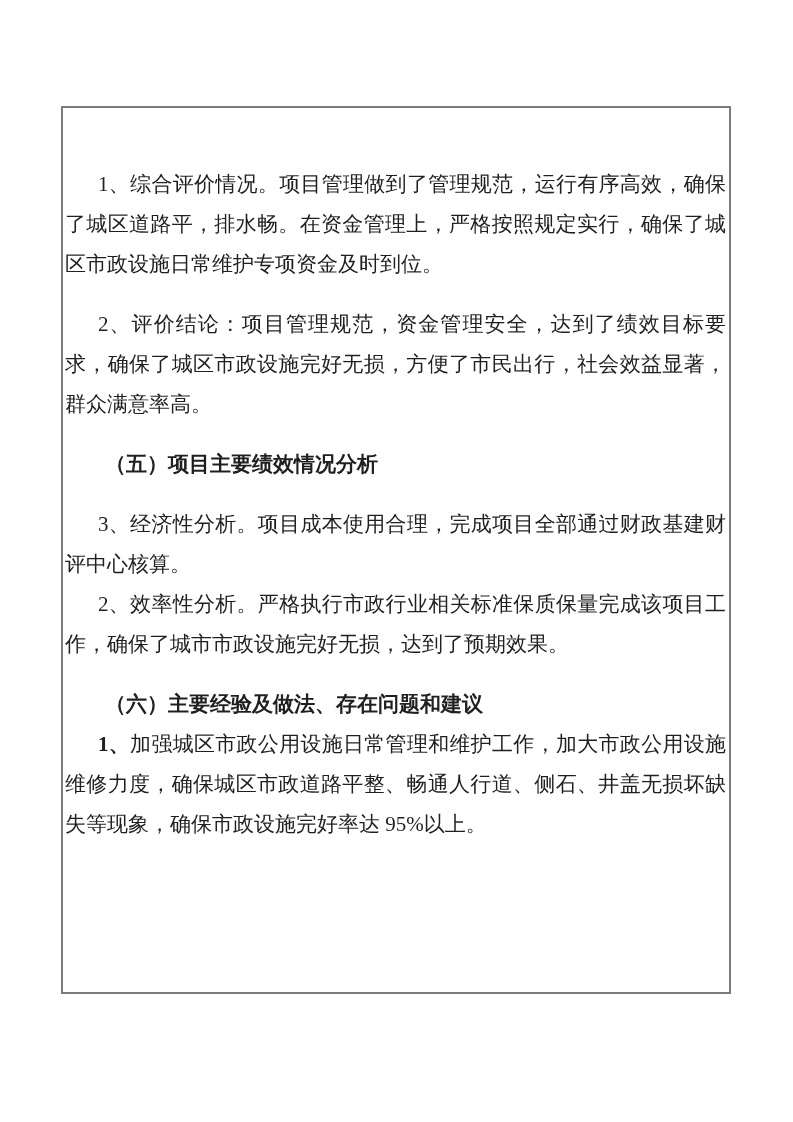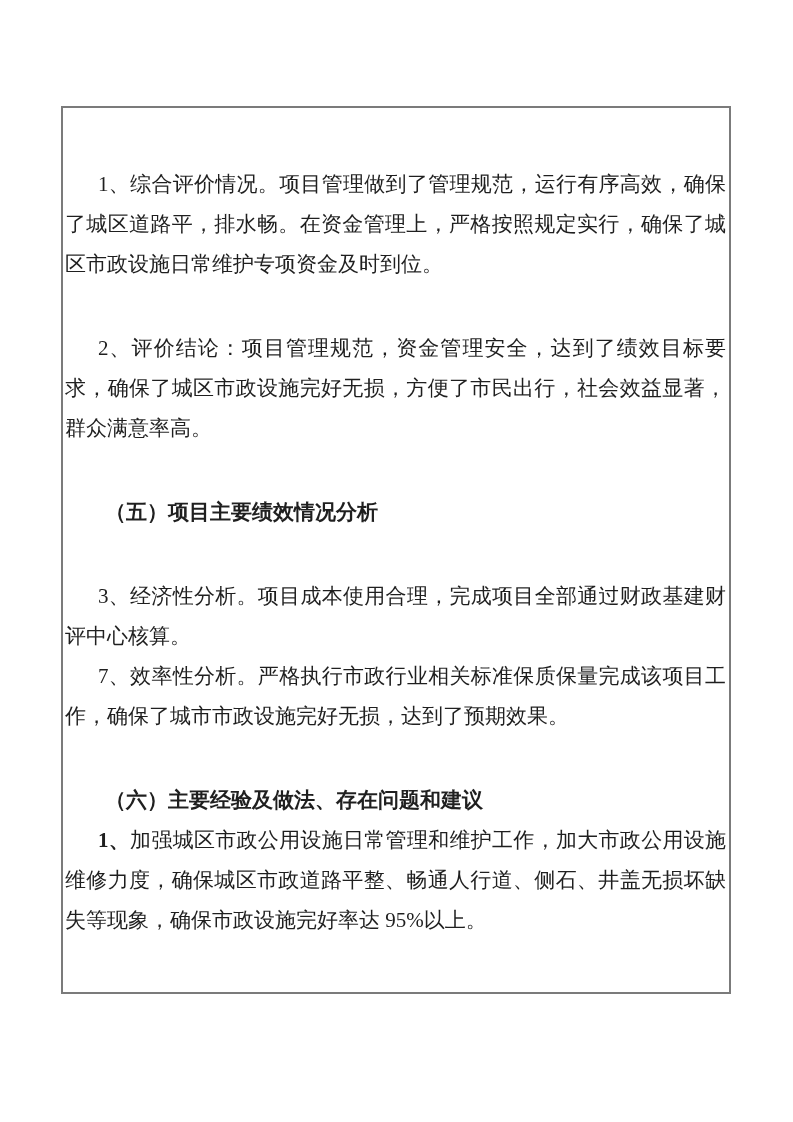--- a/index.html
+++ b/index.html
@@ -42,32 +42,32 @@
   }
   .doc-content p.body {
     text-indent: 33px;
   }
   .doc-content p.heading {
     text-indent: 40px;
     font-weight: bold;
     font-family: "Liberation Sans", "DejaVu Sans", sans-serif;
   }
   .doc-content p.space-before {
-    margin-top: 44px;
+    margin-top: 20px;
   }
   .doc-content b { font-weight: bold; }
 </style>
 </head>
 <body>
 
 <div class="doc-page">
   <div class="table-cell">
     <div class="doc-content" id="doc-content">
         <p class="body">1、综合评价情况。项目管理做到了管理规范，运行有序高效，确保了城区道路平，排水畅。在资金管理上，严格按照规定实行，确保了城区市政设施日常维护专项资金及时到位。</p>
         <p class="body space-before">2、评价结论：项目管理规范，资金管理安全，达到了绩效目标要求，确保了城区市政设施完好无损，方便了市民出行，社会效益显著，群众满意率高。</p>
         <p class="heading space-before">（五）项目主要绩效情况分析</p>
         <p class="body space-before">3、经济性分析。项目成本使用合理，完成项目全部通过财政基建财评中心核算。</p>
-        <p class="body">7、效率性分析。严格执行市政行业相关标准保质保量完成该项目工作，确保了城市市政设施完好无损，达到了预期效果。</p>
+        <p class="body">2、效率性分析。严格执行市政行业相关标准保质保量完成该项目工作，确保了城市市政设施完好无损，达到了预期效果。</p>
         <p class="heading space-before">（六）主要经验及做法、存在问题和建议</p>
         <p class="body"><b>1、</b>加强城区市政公用设施日常管理和维护工作，加大市政公用设施维修力度，确保城区市政道路平整、畅通人行道、侧石、井盖无损坏缺失等现象，确保市政设施完好率达 95%以上。</p>
       </div>
   </div>
 </div>
 
 </body></html>

